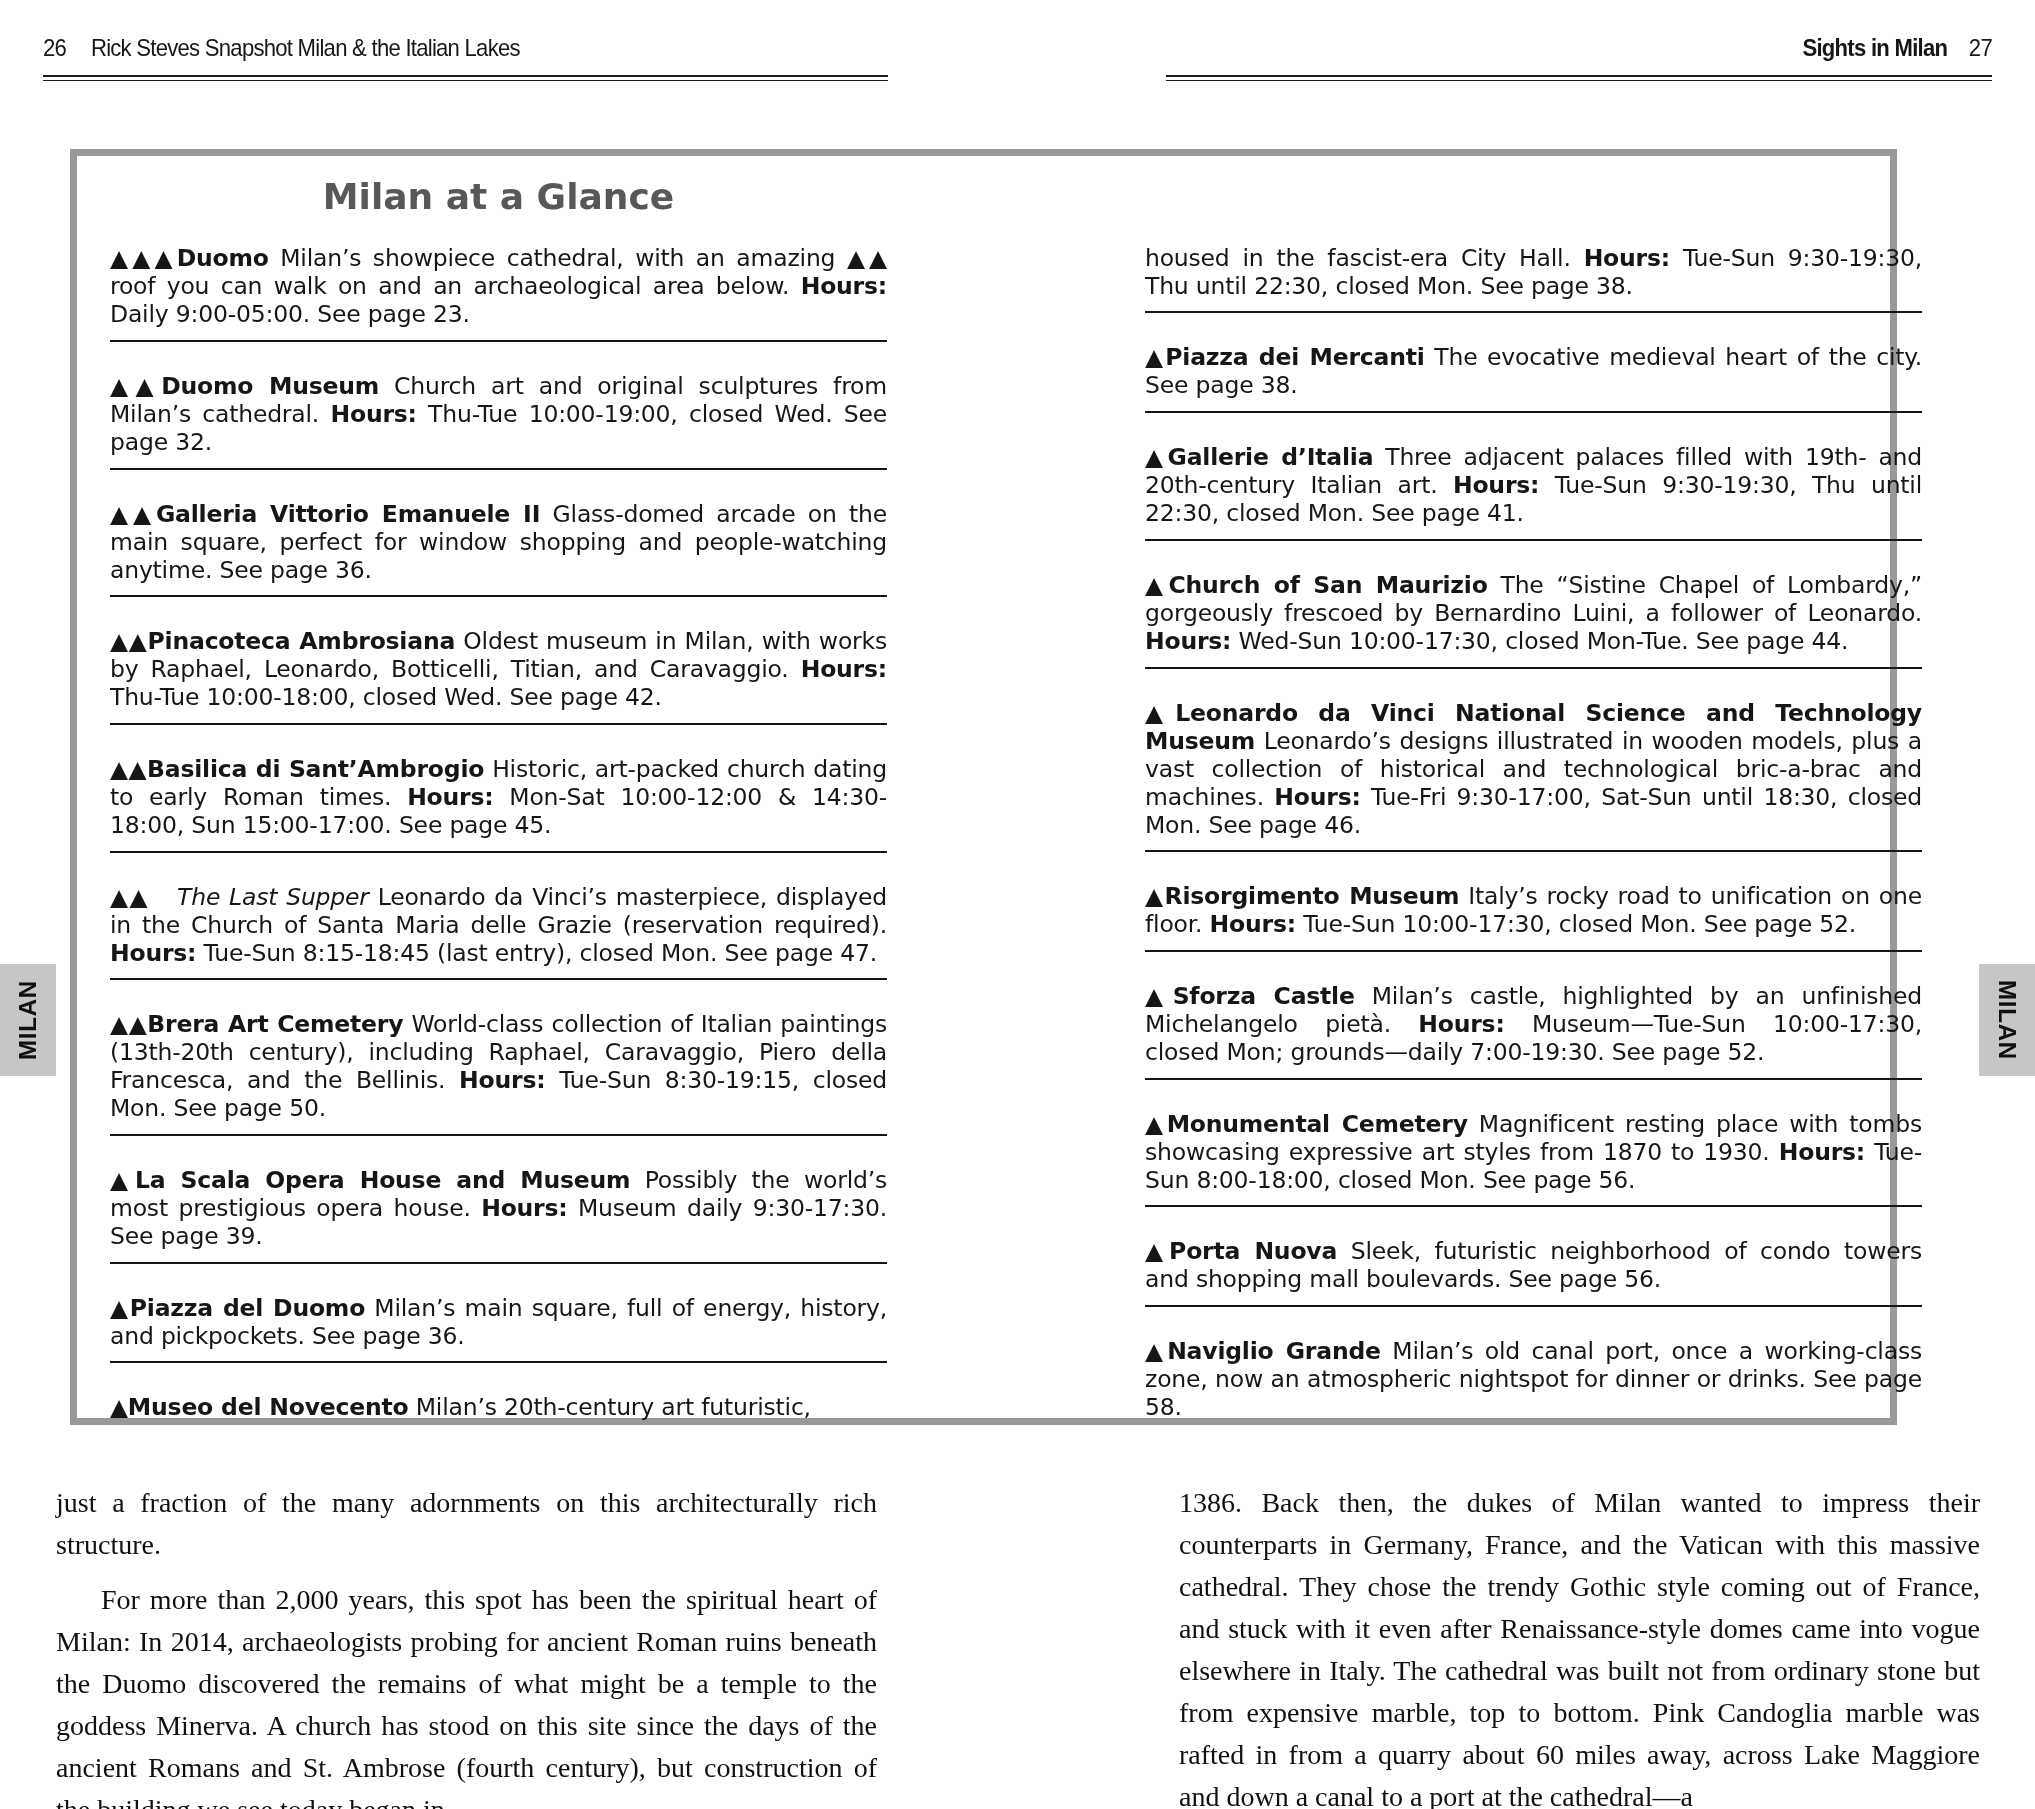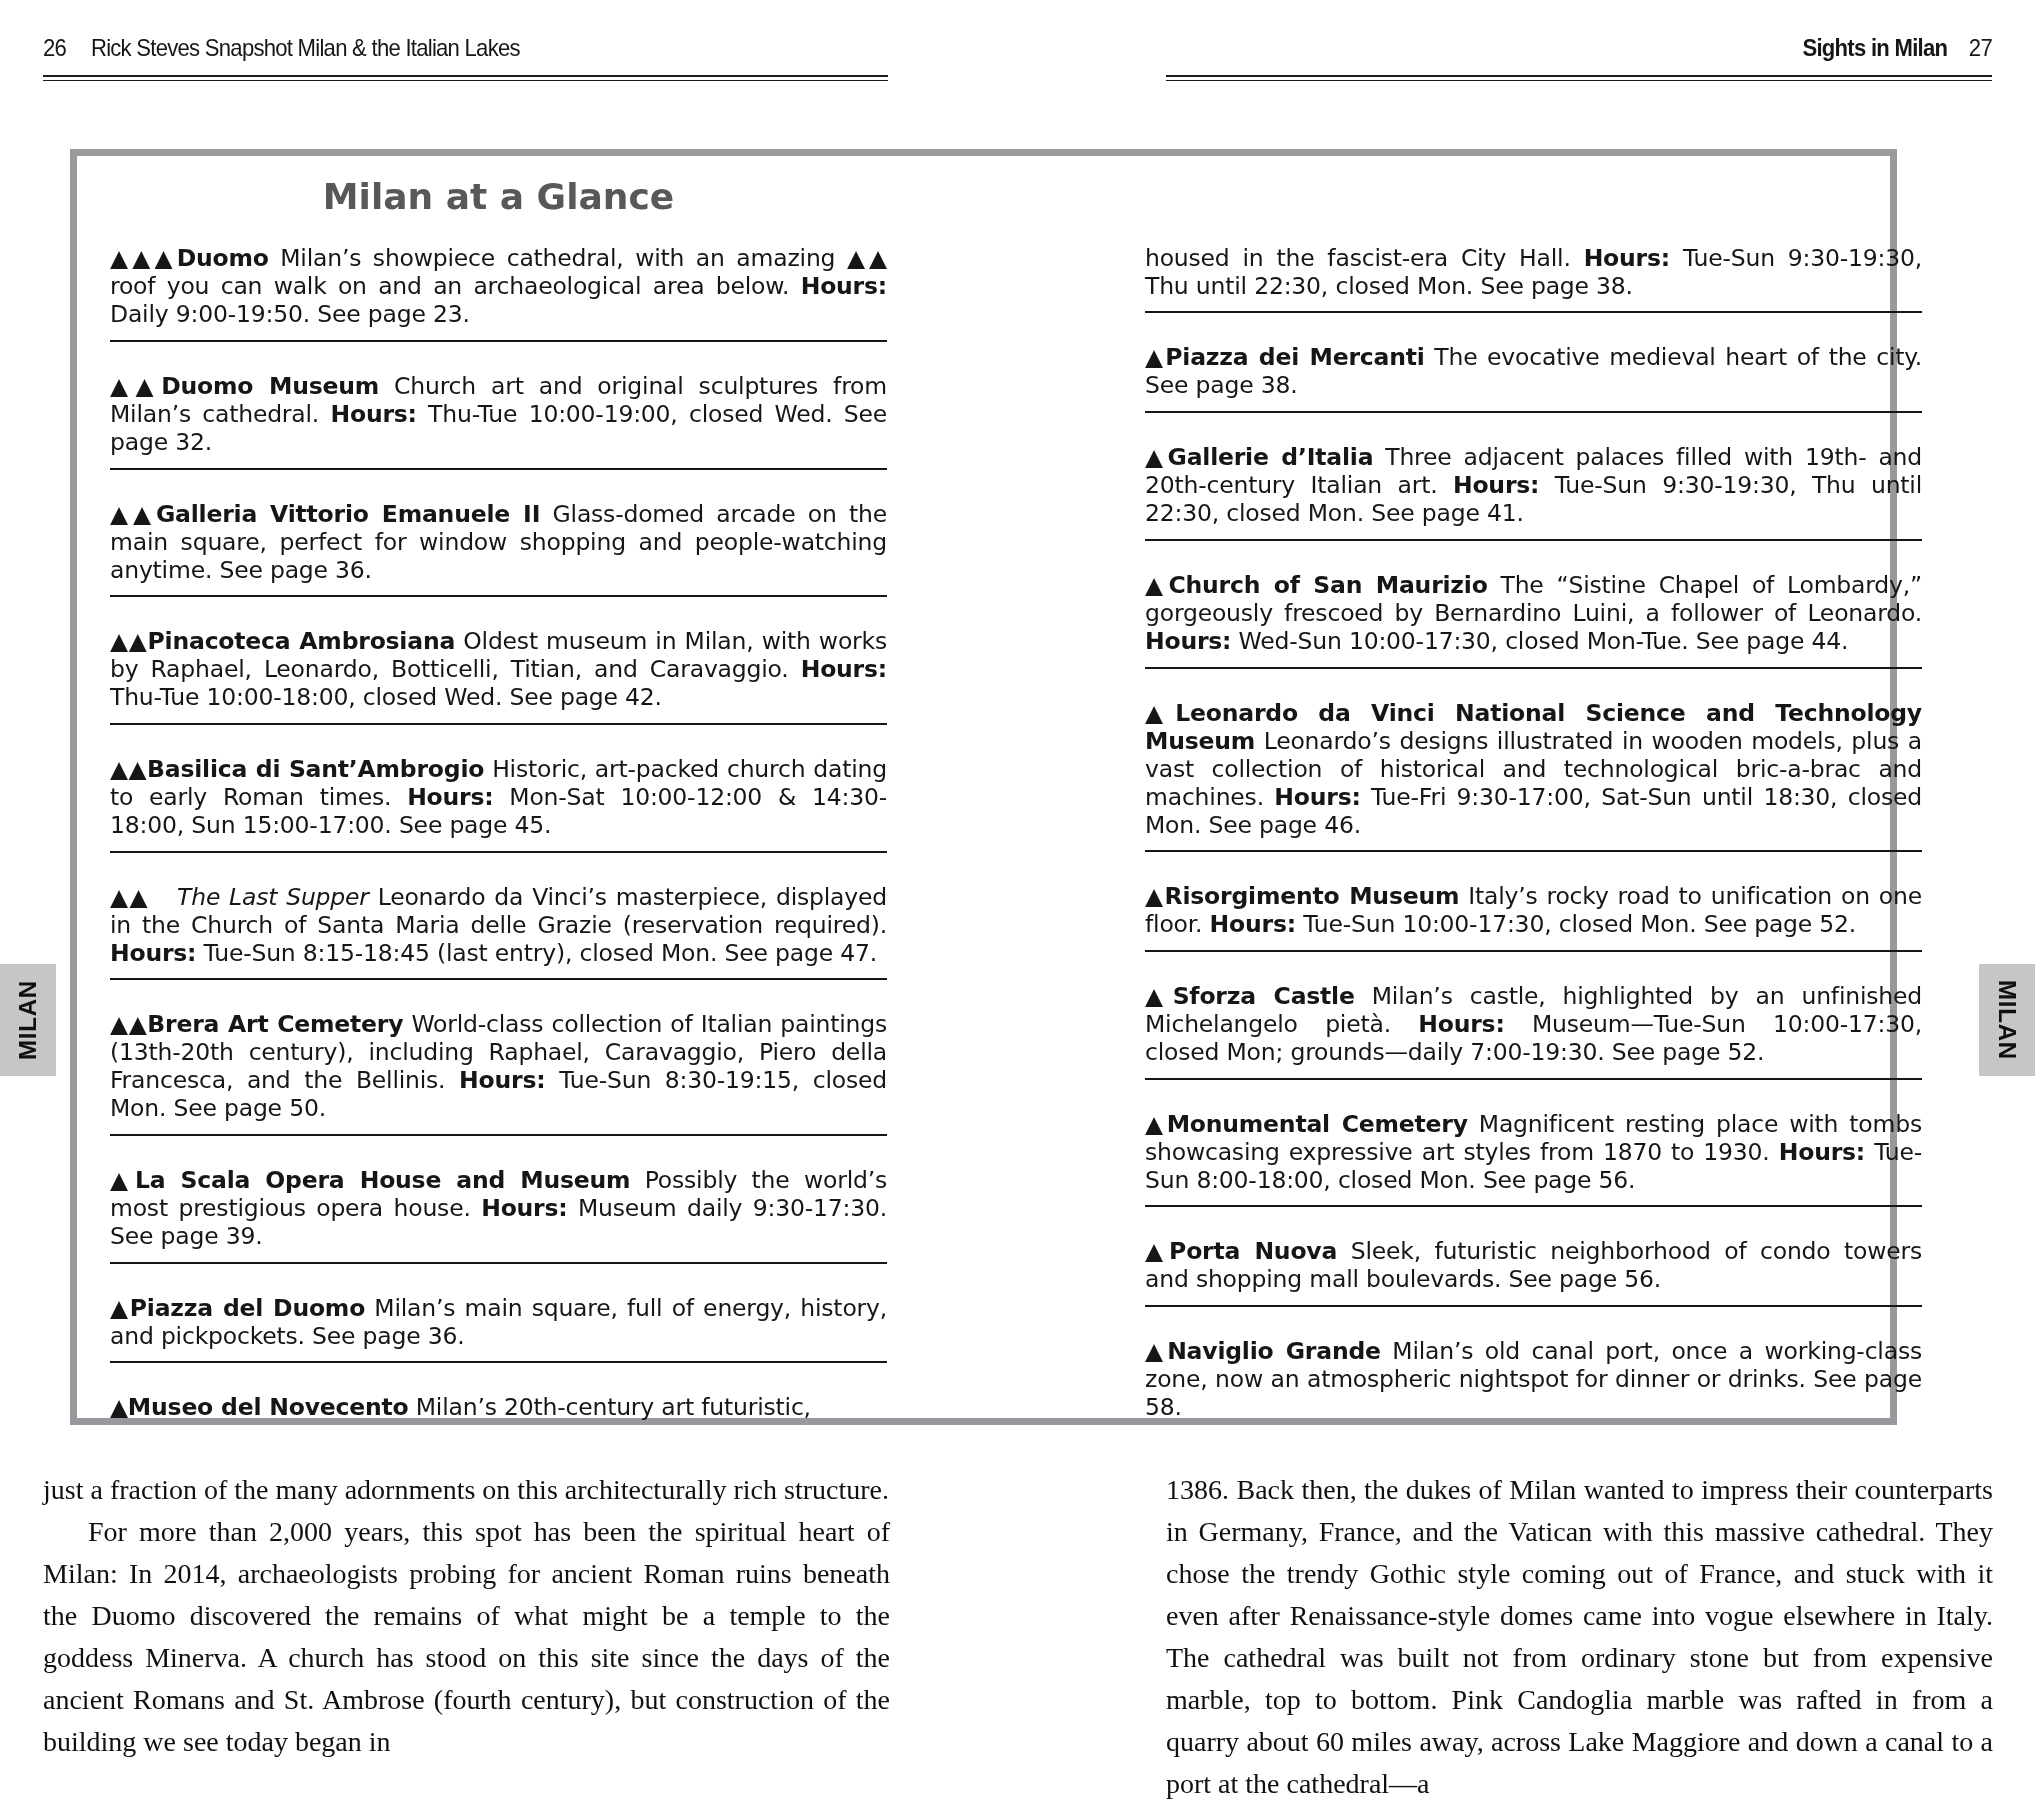--- a/index.html
+++ b/index.html
@@ -31,21 +31,21 @@
          padding-bottom:11.7px;border-bottom:2.3px solid #161616;margin-bottom:30px;}
   .entry.last{border-bottom:none;margin-bottom:0;}
   .entry .b{font-weight:bold;}
   .entry .bi{font-weight:normal;font-style:italic;margin-left:28px;}
 
   
   .bodycol{position:absolute;top:1469px;font-family:"Liberation Serif",serif;
            font-size:28px;line-height:42px;text-align:justify;color:#101010;}
   .bodycol-left{left:43px;width:847px;}
   .bodycol-right{left:1166px;width:827px;}
-  .bodycol p{margin:0;}
+  .bodycol p{margin:13px;}
   .bodycol p.indent{text-indent:45px;}
 
   
   .tab{position:absolute;width:56px;height:112px;background:#c5c6c8;
        display:flex;align-items:center;justify-content:center;}
   .tab-left{left:0;top:964px;}
   .tab-right{right:0;top:964px;}
   .tab span{font-family:"Liberation Sans",sans-serif;font-weight:bold;font-size:24px;
             letter-spacing:0.8px;color:#101010;white-space:nowrap;}
   .tab-left span{transform:rotate(-90deg);}
@@ -63,21 +63,21 @@
 
   <div class="runhead runhead-right">
     <span class="rh-title">Sights in Milan</span><span class="pgnum">27</span>
   </div>
   <div class="rule-double rule-right"></div>
 
   <div class="glance-box">
     <div class="glance-col col-left">
       <div class="glance-title">Milan at a Glance</div>
       <div>
-          <div class="entry"><span class="b">▲▲▲Duomo</span><span> Milan’s showpiece cathedral, with an amazing ▲▲ roof you can walk on and an archaeological area below. </span><span class="b">Hours:</span><span> Daily 9:00-19:50. See page 23.</span></div>
+          <div class="entry"><span class="b">▲▲▲Duomo</span><span> Milan’s showpiece cathedral, with an amazing ▲▲ roof you can walk on and an archaeological area below. </span><span class="b">Hours:</span><span> Daily 9:00-05:00. See page 23.</span></div>
           <div class="entry"><span class="b">▲▲Duomo Museum</span><span> Church art and original sculptures from Milan’s cathedral. </span><span class="b">Hours:</span><span> Thu-Tue 10:00-19:00, closed Wed. See page 32.</span></div>
           <div class="entry"><span class="b">▲▲Galleria Vittorio Emanuele II</span><span> Glass-domed arcade on the main square, perfect for window shopping and people-watching anytime. See page 36.</span></div>
           <div class="entry"><span class="b">▲▲Pinacoteca Ambrosiana</span><span> Oldest museum in Milan, with works by Raphael, Leonardo, Botticelli, Titian, and Caravaggio. </span><span class="b">Hours:</span><span> Thu-Tue 10:00-18:00, closed Wed. See page 42.</span></div>
           <div class="entry"><span class="b">▲▲Basilica di Sant’Ambrogio</span><span> Historic, art-packed church dating to early Roman times. </span><span class="b">Hours:</span><span> Mon-Sat 10:00-12:00 &amp; 14:30-18:00, Sun 15:00-17:00. See page 45.</span></div>
           <div class="entry"><span class="b">▲▲</span><span class="bi">The Last Supper</span><span> Leonardo da Vinci’s masterpiece, displayed in the Church of Santa Maria delle Grazie (reservation required). </span><span class="b">Hours:</span><span> Tue-Sun 8:15-18:45 (last entry), closed Mon. See page 47.</span></div>
           <div class="entry"><span class="b">▲▲Brera Art Cemetery</span><span> World-class collection of Italian paintings (13th-20th century), including Raphael, Caravaggio, Piero della Francesca, and the Bellinis. </span><span class="b">Hours:</span><span> Tue-Sun 8:30-19:15, closed Mon. See page 50.</span></div>
           <div class="entry"><span class="b">▲La Scala Opera House and Museum</span><span> Possibly the world’s most prestigious opera house. </span><span class="b">Hours:</span><span> Museum daily 9:30-17:30. See page 39.</span></div>
           <div class="entry"><span class="b">▲Piazza del Duomo</span><span> Milan’s main square, full of energy, history, and pickpockets. See page 36.</span></div>
           <div class="entry last"><span class="b">▲Museo del Novecento</span><span> Milan’s 20th-century art futuristic,</span></div>
         </div>

